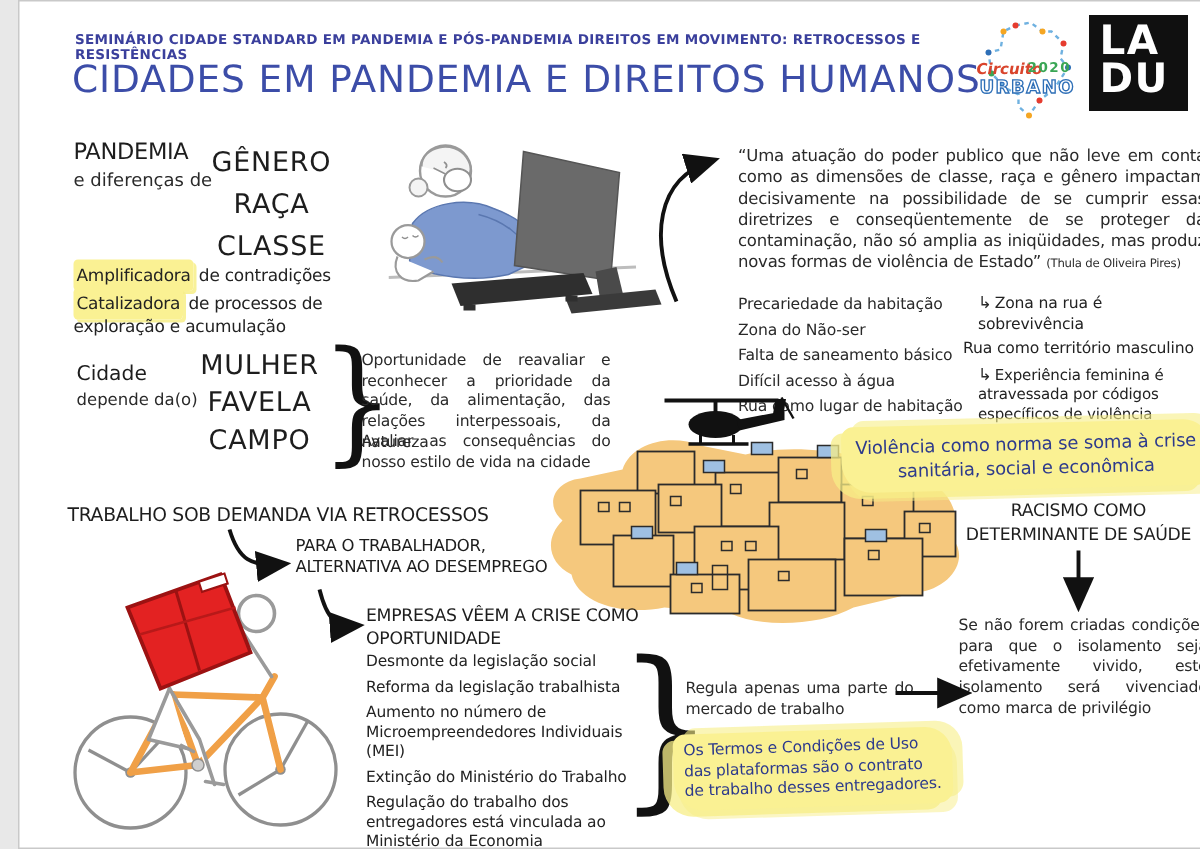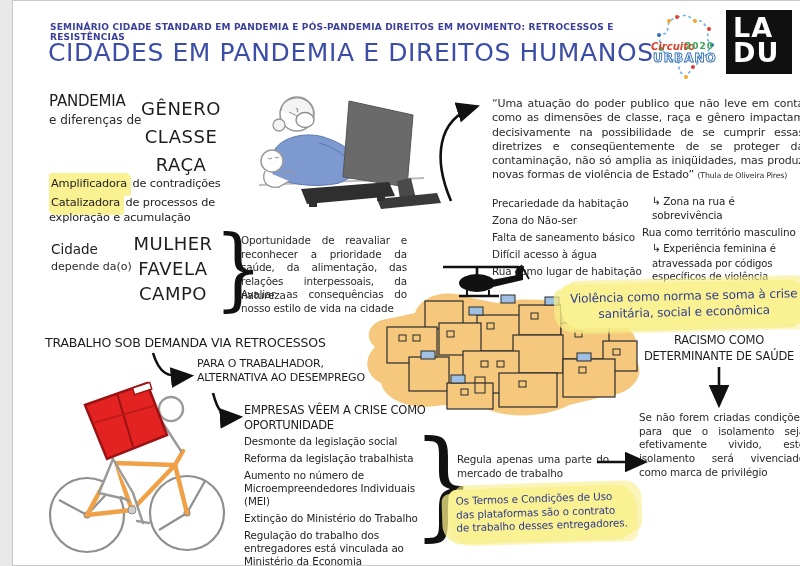--- a/index.html
+++ b/index.html
@@ -56,22 +56,22 @@
 
   <div class="abs ladu" style="left:713px;top:9px;">
     <div>LA</div>
     <div>DU</div>
   </div>
 
   <div class="abs h-black" style="left:36px;top:91px;font-size:15px;">PANDEMIA</div>
   <div class="abs" style="left:36px;top:112px;font-size:12px;color:#2a2a2a;">e diferenças de</div>
   <div class="abs big-words" style="left:116px;top:94px;width:104px;">
     <div>GÊNERO</div>
+    <div>RAÇA</div>
     <div>CLASSE</div>
-    <div>RAÇA</div>
   </div>
   <div class="abs" style="left:36px;top:176px;width:210px;font-size:11.3px;letter-spacing:-.15px;">
     <span class="hl-word">Amplificadora</span><span> de contradições</span>
   </div>
   <div class="abs" style="left:36px;top:194px;width:210px;font-size:11.3px;line-height:1.35;letter-spacing:-.15px;">
     <span class="hl-word">Catalizadora</span><span> de processos de exploração e acumulação</span>
   </div>
 
   <div class="abs" style="left:246px;top:84px;">
     <svg width="230" height="128" viewBox="0 0 230 128">

